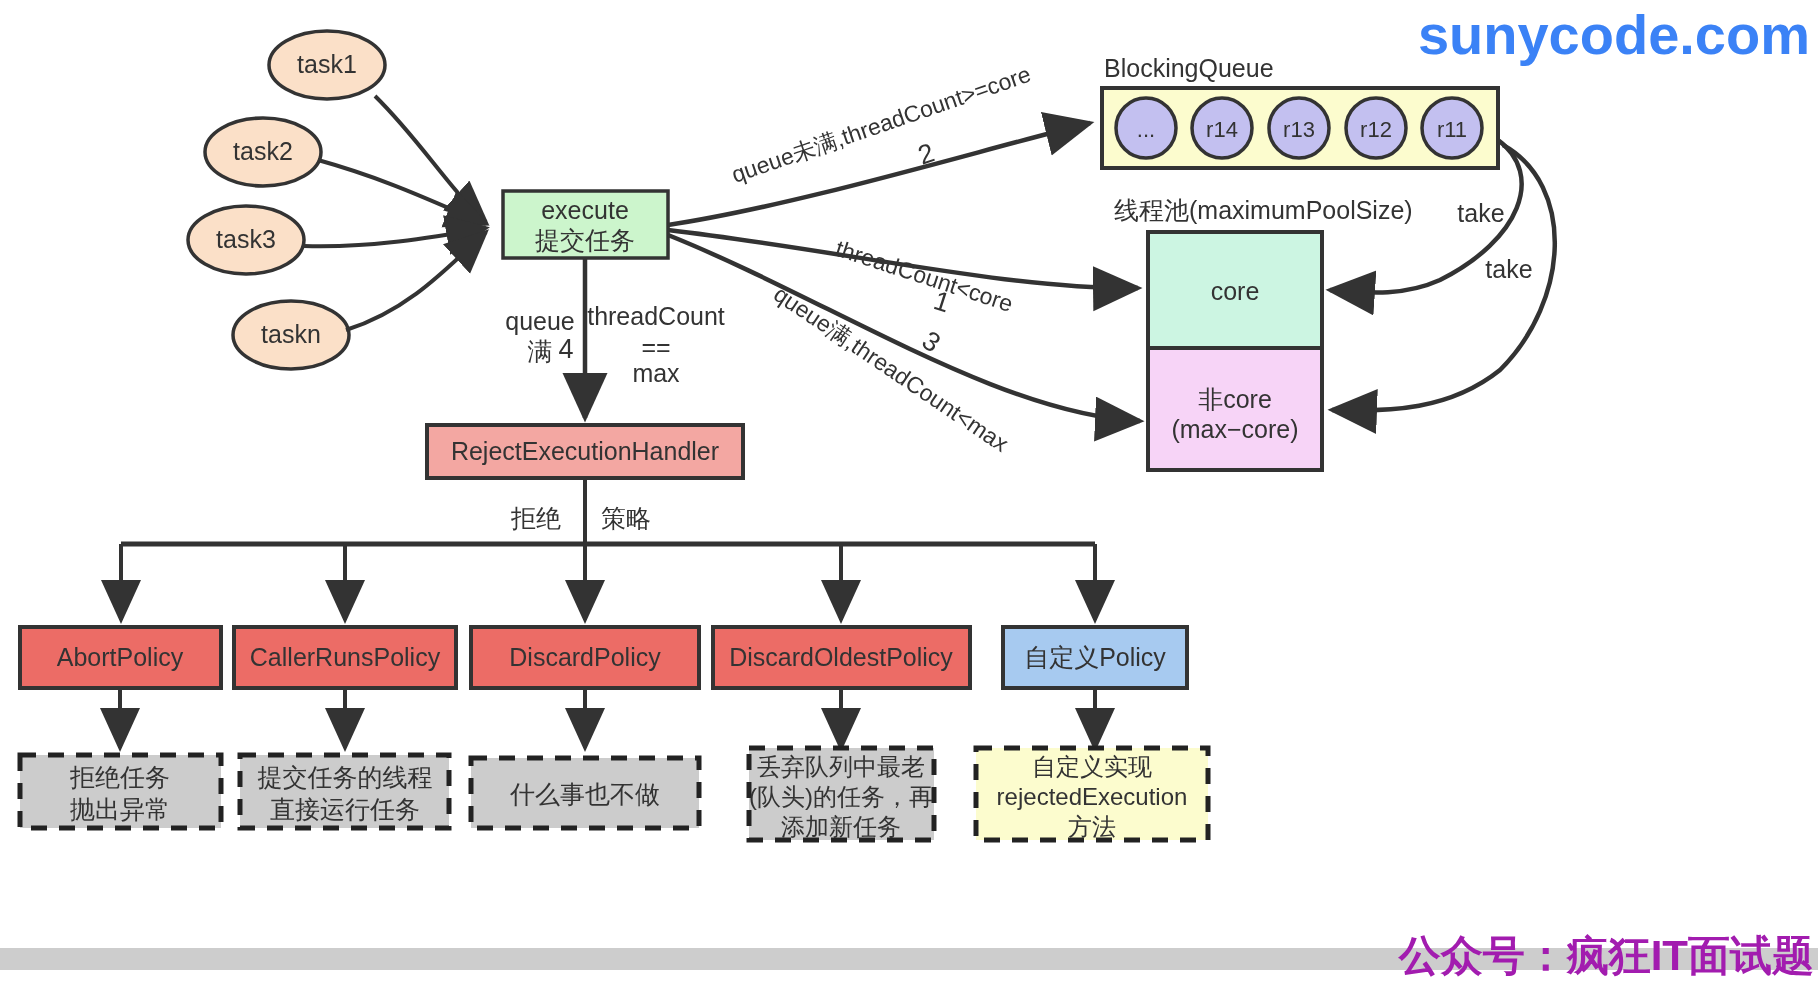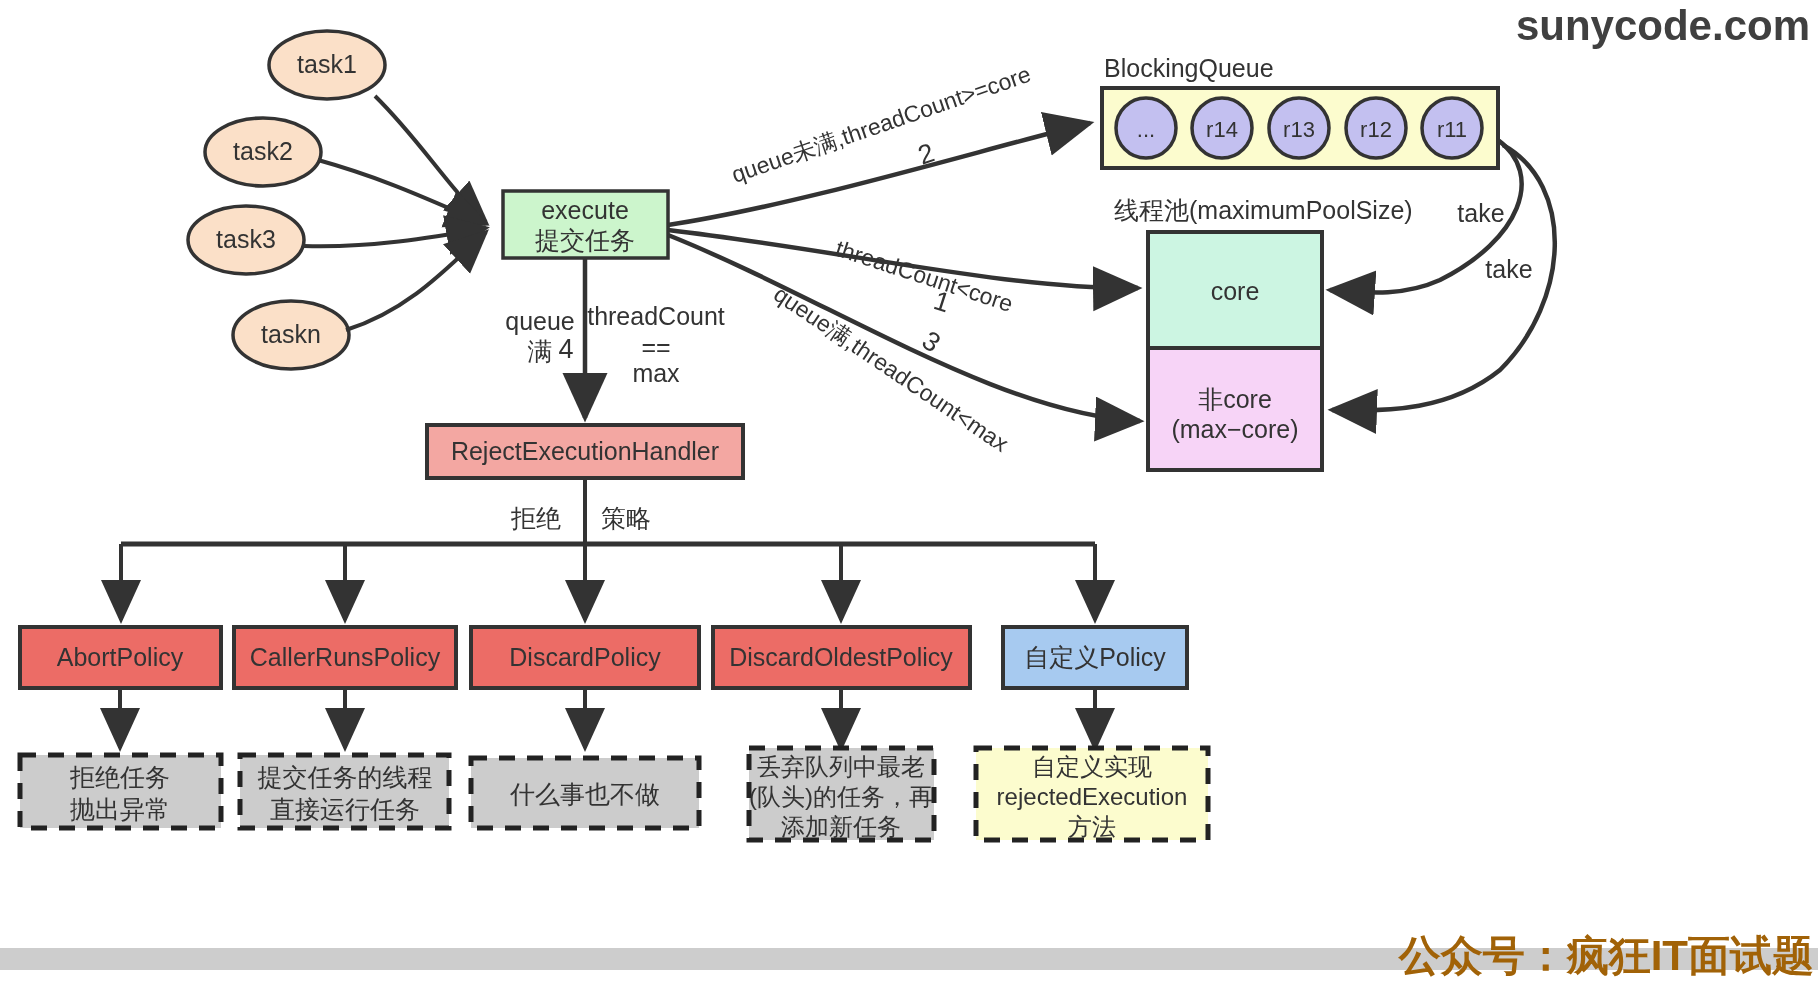--- a/index.html
+++ b/index.html
@@ -1,24 +1,24 @@
 <!DOCTYPE html>
 <html><head>
 <meta charset="utf-8">
 <style>
   html,body{margin:0;padding:0;background:#ffffff;}
   body{width:1818px;height:988px;overflow:hidden;
        font-family:"Liberation Sans","DejaVu Sans",sans-serif;}
   #stage{position:relative;width:1818px;height:988px;background:#fff;}
   svg#diagram{position:absolute;inset:0;width:1818px;height:988px;}
   .nd-text{font-family:"Liberation Sans","DejaVu Sans",sans-serif;fill:#333333;}
-  .wm-top{position:absolute;right:8px;top:2px;font-size:42px;font-weight:bold;
-          color:#404040;letter-spacing:0px;font-family:"Liberation Sans",sans-serif;margin-left:32px;}
+  .wm-top{position:absolute;right:8px;top:2px;font-size:56px;font-weight:bold;
+          color:#3b82f6;letter-spacing:0px;font-family:"Liberation Sans",sans-serif;margin-left:32px;}
   .wm-bot{position:absolute;right:4px;bottom:4px;font-size:42px;font-weight:bold;
-          color:#a16207;font-family:"Liberation Sans","DejaVu Sans",sans-serif;}
+          color:#a21caf;font-family:"Liberation Sans","DejaVu Sans",sans-serif;}
   .gray-band{position:absolute;left:0;bottom:18px;width:1818px;height:22px;background:#cdcdcd;}
 </style>
 </head>
 <body>
 
 <div id="stage">
 
   <svg id="diagram" viewBox="0 0 1818 988">
     <defs>
       <marker id="ah" markerWidth="12" markerHeight="12" refX="9" refY="4.5" orient="auto" markerUnits="strokeWidth">

